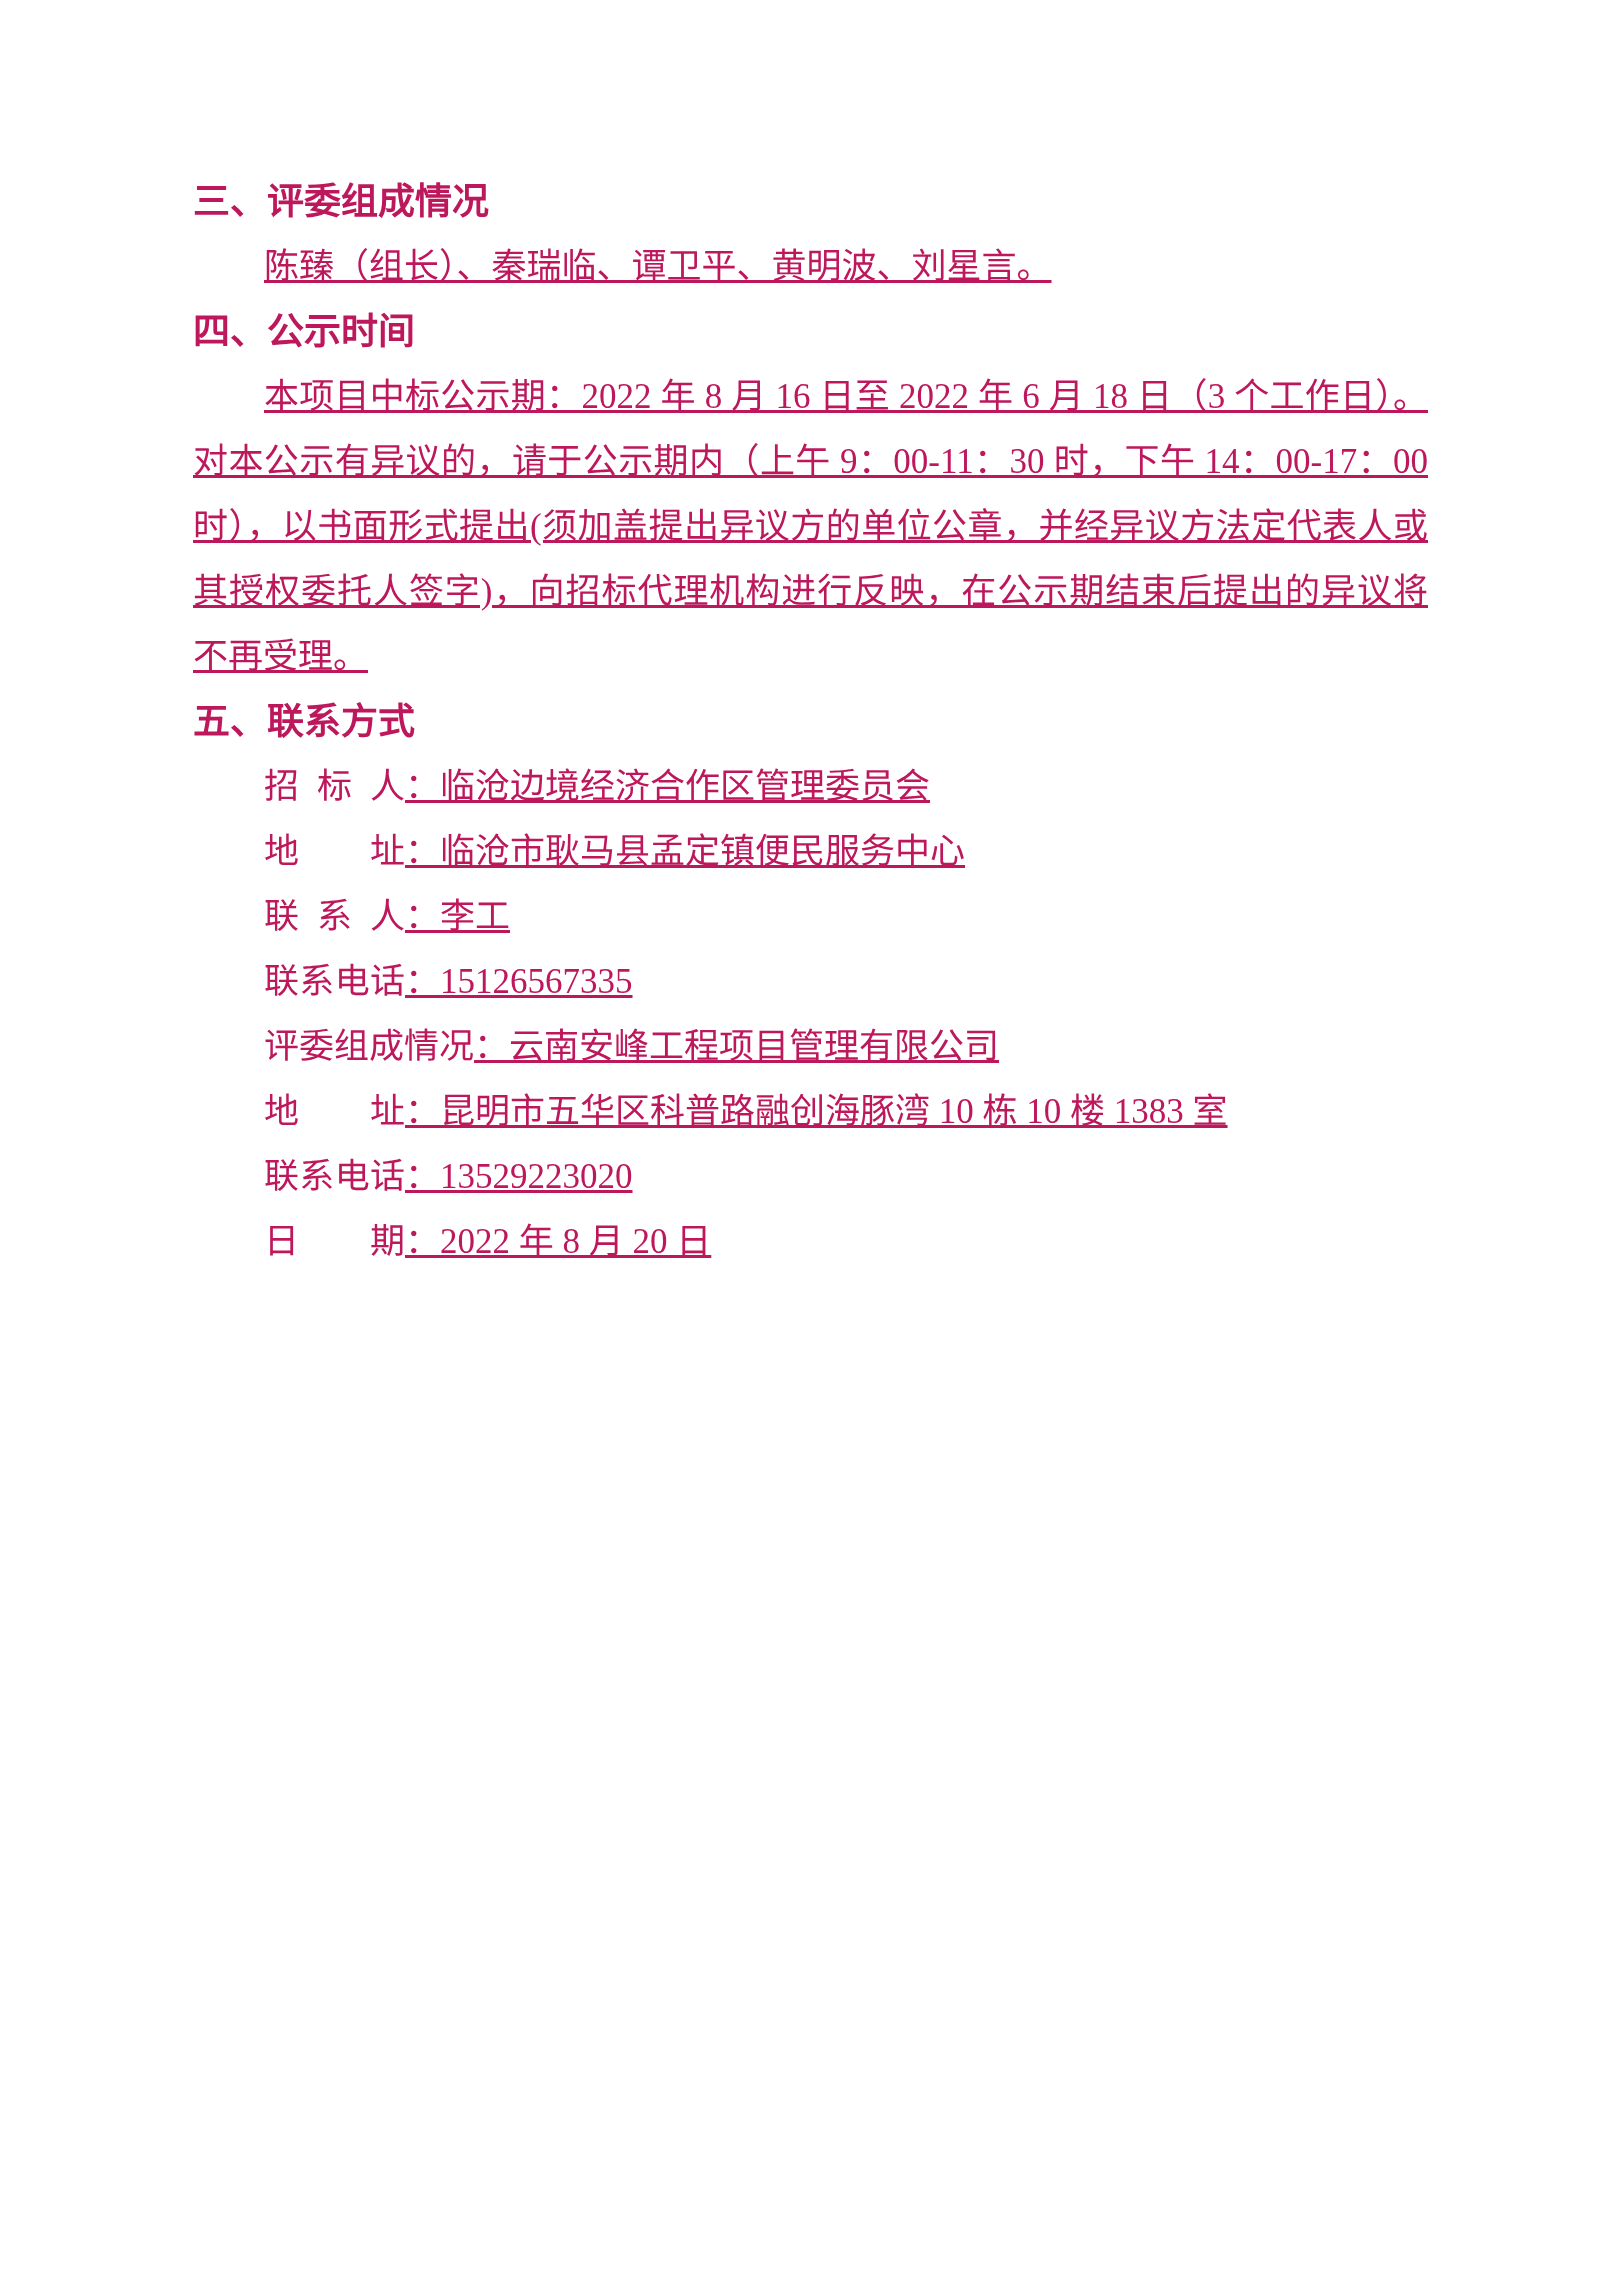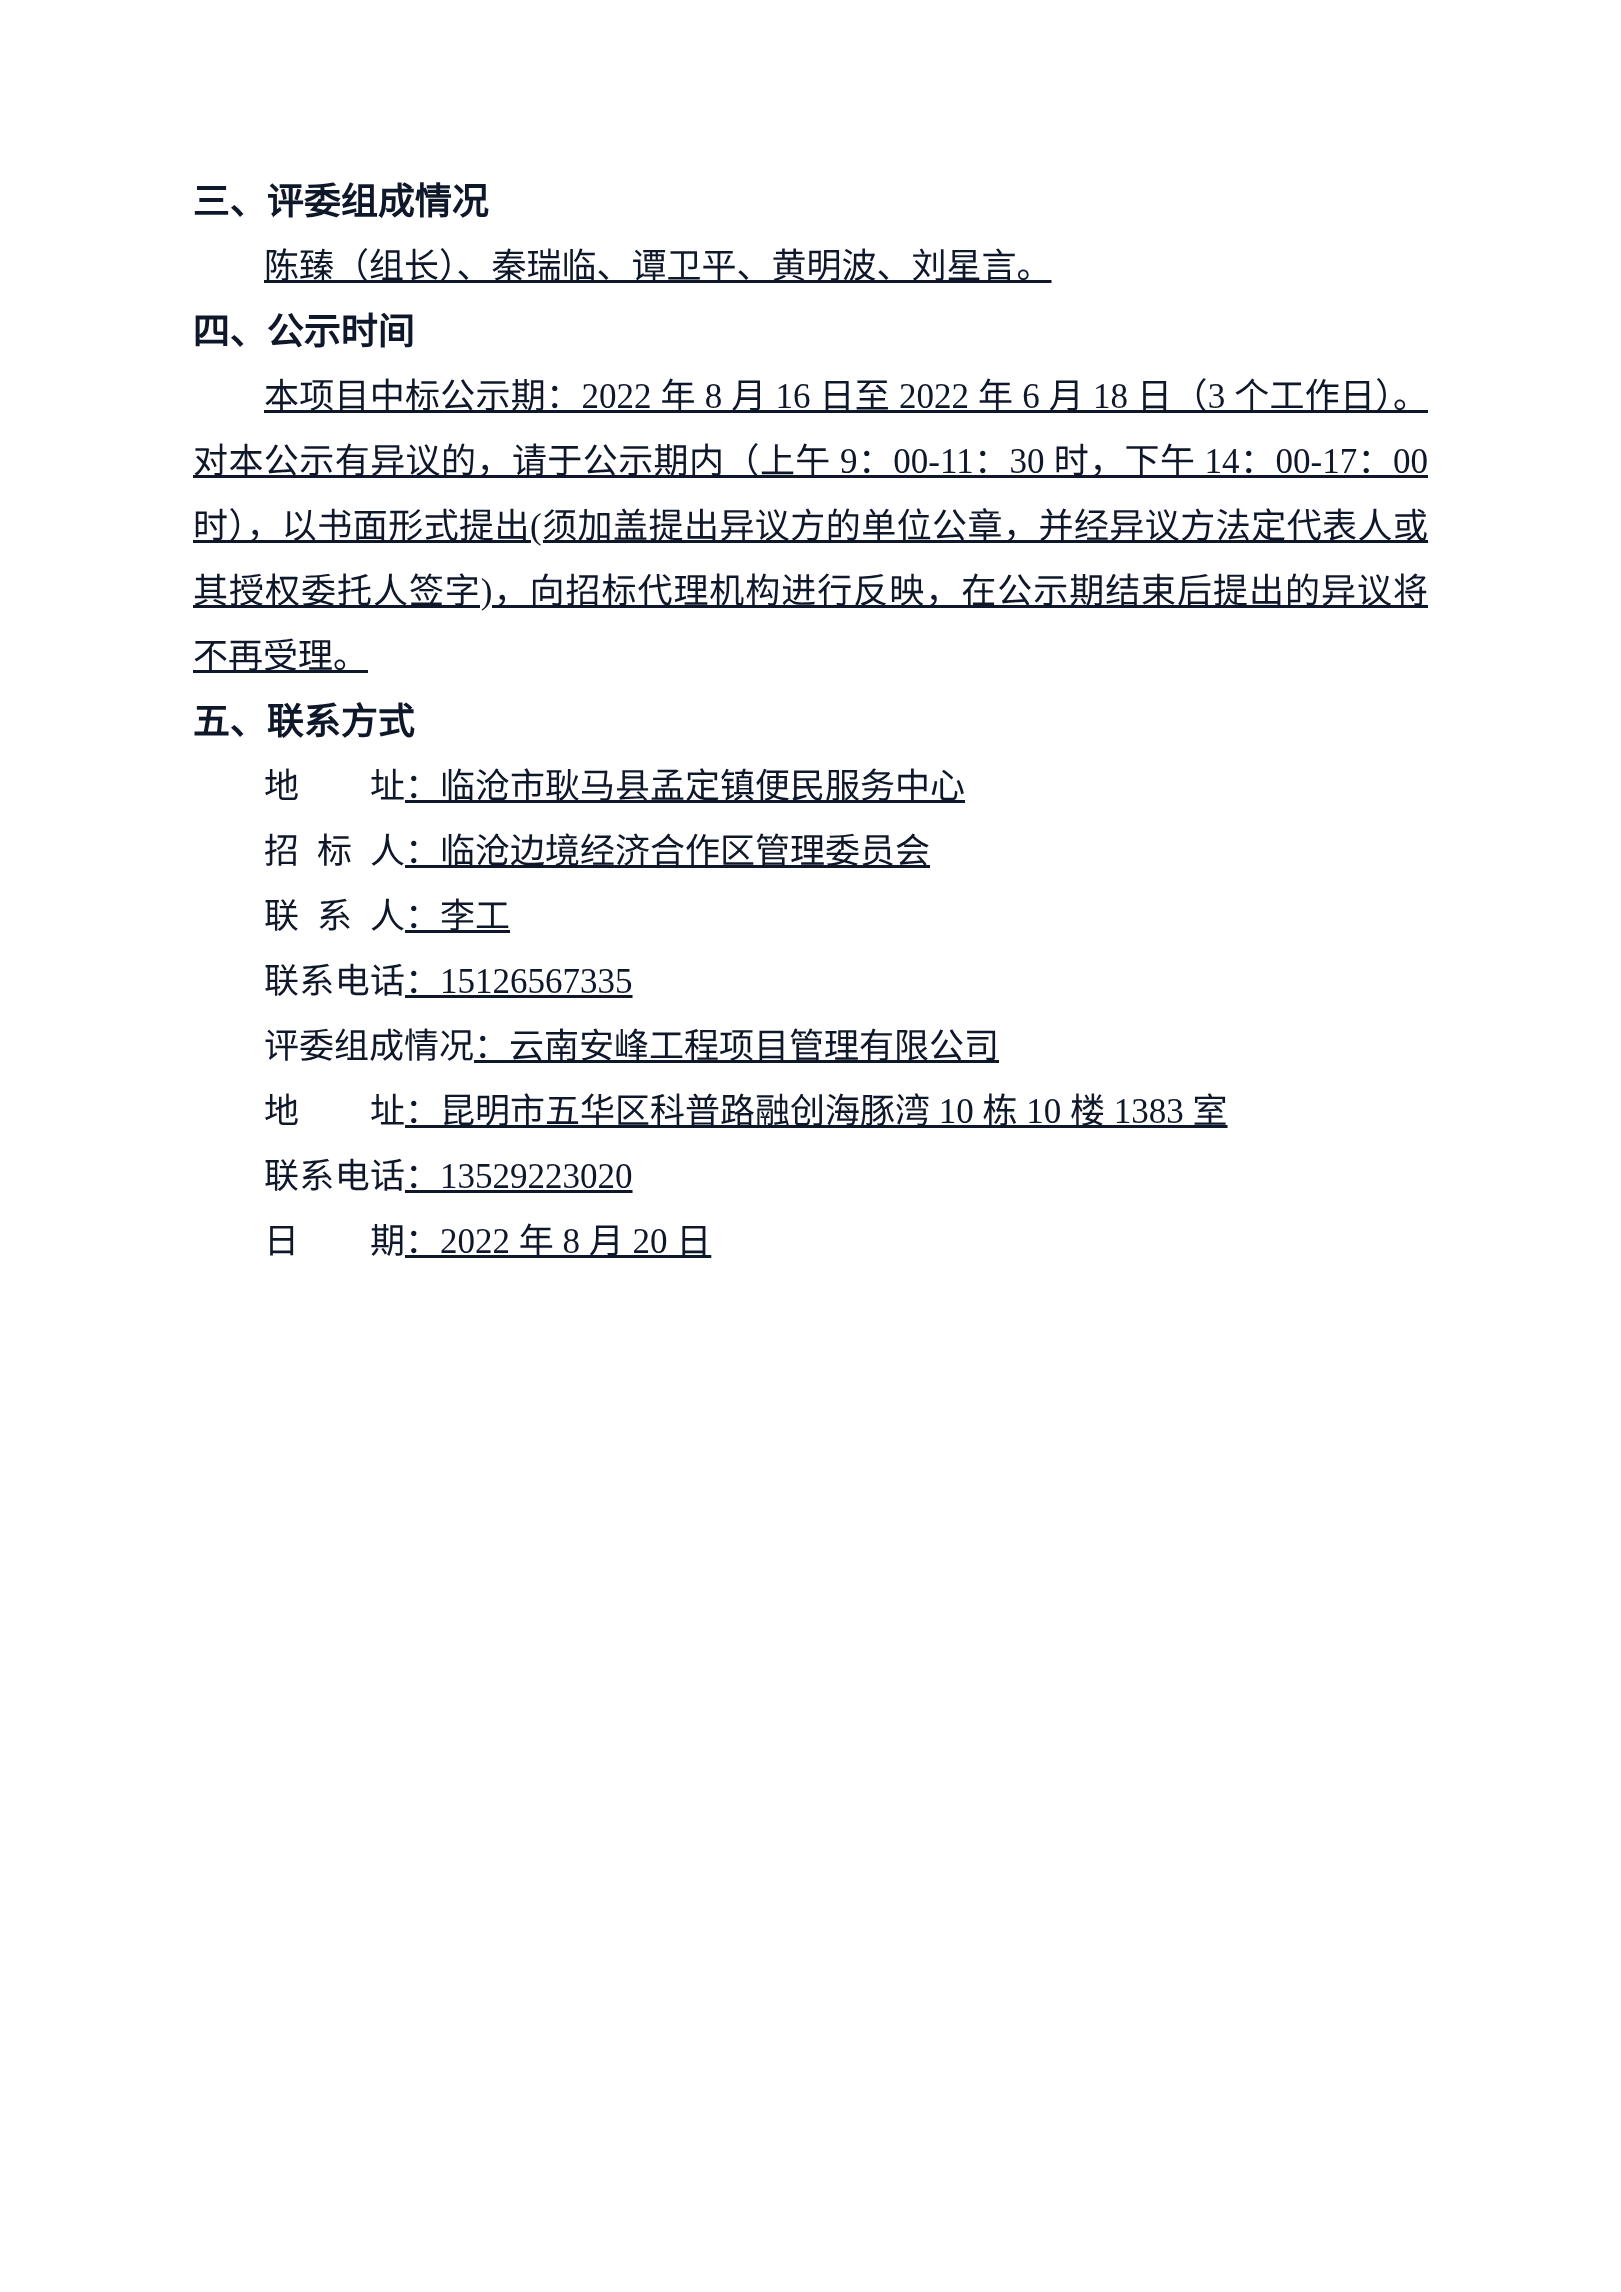--- a/index.html
+++ b/index.html
@@ -9,21 +9,21 @@
   }
   .page {
     position: relative;
     width: 1621px;
     height: 1825px;
     background: #ffffff;
     box-sizing: border-box;
     padding: 169px 193px 0 193px;
     font-family: "Liberation Serif", "DejaVu Serif", serif;
     font-size: 35px;
-    color: #0f172a;
+    color: #be185d;
     overflow: hidden;
   }
   .sec-heading {
     font-family: "Liberation Sans", "DejaVu Sans", sans-serif;
     font-weight: bold;
     font-size: 37px;
     line-height: 65px;
     margin: 0;
   }
   p {
@@ -63,25 +63,25 @@
 
   <p class="body-indent">陈臻（组长）、秦瑞临、谭卫平、黄明波、刘星言。</p>
 
   <h3 class="sec-heading">四、公示时间</h3>
 
   <p class="para-justify">本项目中标公示期：2022 年 8 月 16 日至 2022 年 6 月 18 日（3 个工作日）。对本公示有异议的，请于公示期内（上午 9：00-11：30 时，下午 14：00-17：00 时），以书面形式提出(须加盖提出异议方的单位公章，并经异议方法定代表人或其授权委托人签字)，向招标代理机构进行反映，在公示期结束后提出的异议将不再受理。</p>
 
   <h3 class="sec-heading">五、联系方式</h3>
 
   <p class="contact-row">
-    <span class="c-label">地址</span><span>：</span><span>临沧市耿马县孟定镇便民服务中心</span>
+    <span class="c-label">招标人</span><span>：</span><span>临沧边境经济合作区管理委员会</span>
   </p>
 
   <p class="contact-row">
-    <span class="c-label">招标人</span><span>：</span><span>临沧边境经济合作区管理委员会</span>
+    <span class="c-label">地址</span><span>：</span><span>临沧市耿马县孟定镇便民服务中心</span>
   </p>
 
   <p class="contact-row">
     <span class="c-label">联系人</span><span>：</span><span>李工</span>
   </p>
 
   <p class="contact-row">
     <span class="c-label">联系电话</span><span>：</span><span>15126567335</span>
   </p>
 

